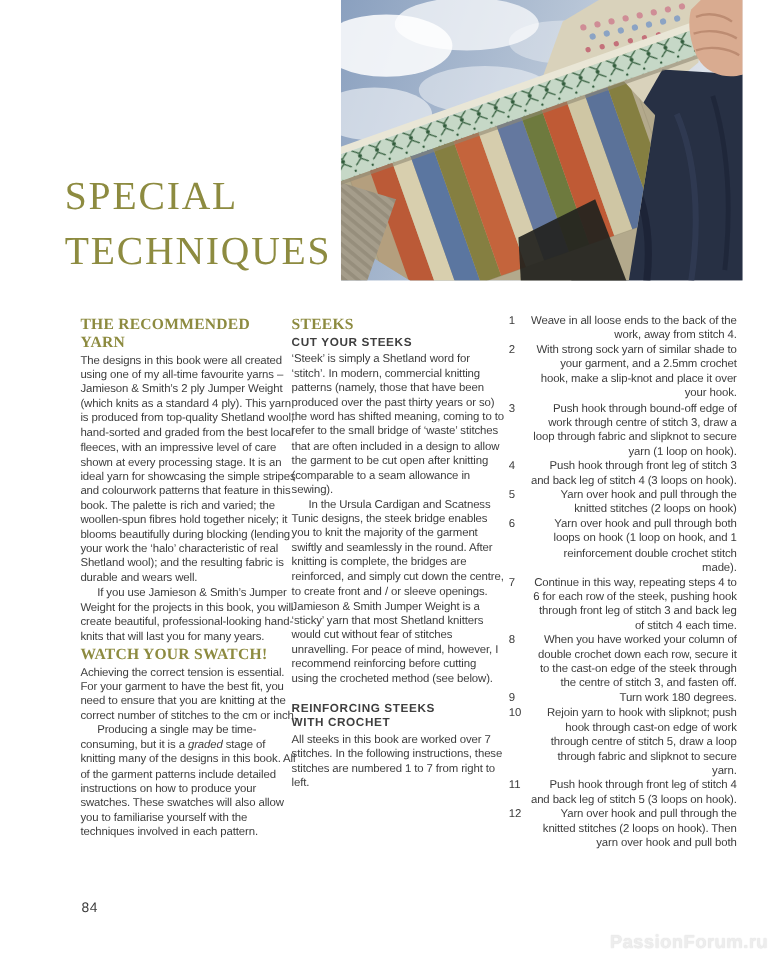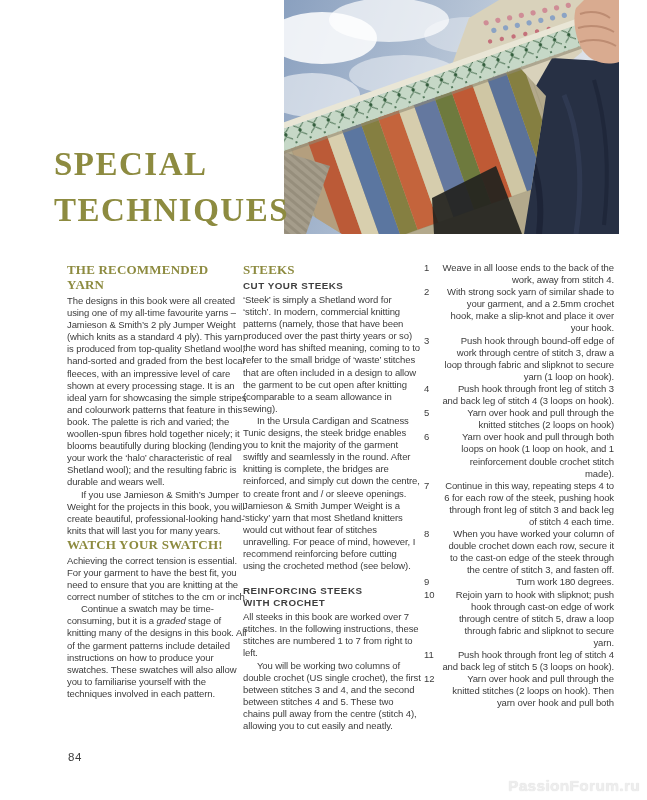--- a/index.html
+++ b/index.html
@@ -10,21 +10,21 @@
     --accent-olive:#8d8b40; --body-text:#3c3c3c; --subhead:#3f3f3f;
   }
   .photo {
     position:absolute; left:284px; top:0; width:335px; height:234px; overflow:hidden;
   }
   .photo svg { display:block; width:100%; height:100%; }
   .page-title {
     position:absolute; left:54px; top:141px;
     font-family:"Liberation Serif", serif;
     font-size:33px; line-height:46px; letter-spacing:1.5px;
-    color:var(--accent-olive); font-weight:700;
+    color:var(--accent-olive); font-weight:400;
   }
   .page-title span { display:block; }
   .col {
     position:absolute; top:262px;
     font-size:9.5px; line-height:12.1px; letter-spacing:-0.1px;
     color:var(--body-text);
   }
   .col1 { left:55px;  width:181px;margin-left:12px; }
   .col2 { left:243px; width:178px; }
   .col3 { left:424px; width:190px; }
@@ -187,35 +187,34 @@
   <span>SPECIAL</span>
   <span>TECHNIQUES</span>
 </h1>
 
 <div class="col col1">
   <h3 class="sec">THE RECOMMENDED YARN</h3>
   <p>The designs in this book were all created using one of my all-time favourite yarns – Jamieson &amp; Smith’s 2 ply Jumper Weight (which knits as a standard 4 ply). This yarn is produced from top-quality Shetland wool, hand-sorted and graded from the best local fleeces, with an impressive level of care shown at every processing stage. It is an ideal yarn for showcasing the simple stripes and colourwork patterns that feature in this book. The palette is rich and varied; the woollen-spun fibres hold together nicely; it blooms beautifully during blocking (lending your work the ‘halo’ characteristic of real Shetland wool); and the resulting fabric is durable and wears well.</p>
   <p class="ind">If you use Jamieson &amp; Smith’s Jumper Weight for the projects in this book, you will create beautiful, professional-looking hand-knits that will last you for many years.</p>
   <h3 class="sec sec-gap">WATCH YOUR SWATCH!</h3>
   <p>Achieving the correct tension is essential. For your garment to have the best fit, you need to ensure that you are knitting at the correct number of stitches to the cm or inch.</p>
-  <p class="ind"><span>Continue a swatch may be time-consuming, but it is a </span><i>graded</i><span> stage of knitting many of the designs in this book. All of the garment patterns include detailed instructions on how to produce your swatches. These swatches will also allow you to familiarise yourself with the techniques involved in each pattern.</span></p>
+  <p class="ind"><span>Producing a single may be time-consuming, but it is a </span><i>graded</i><span> stage of knitting many of the designs in this book. All of the garment patterns include detailed instructions on how to produce your swatches. These swatches will also allow you to familiarise yourself with the techniques involved in each pattern.</span></p>
 </div>
 
 <div class="col col2">
   <h3 class="sec">STEEKS</h3>
   <h4 class="sub">CUT YOUR STEEKS</h4>
   <p>‘Steek’ is simply a Shetland word for ‘stitch’. In modern, commercial knitting patterns (namely, those that have been produced over the past thirty years or so) the word has shifted meaning, coming to to refer to the small bridge of ‘waste’ stitches that are often included in a design to allow the garment to be cut open after knitting (comparable to a seam allowance in sewing).</p>
   <p class="ind">In the Ursula Cardigan and Scatness Tunic designs, the steek bridge enables you to knit the majority of the garment swiftly and seamlessly in the round. After knitting is complete, the bridges are reinforced, and simply cut down the centre, to create front and / or sleeve openings. Jamieson &amp; Smith Jumper Weight is a ‘sticky’ yarn that most Shetland knitters would cut without fear of stitches unravelling. For peace of mind, however, I recommend reinforcing before cutting using the crocheted method (see below).</p>
   <div class="subgap"></div>
   <h4 class="sub">
     <span>REINFORCING STEEKS</span>
     <span>WITH CROCHET</span>
   </h4>
   <p>All steeks in this book are worked over 7 stitches. In the following instructions, these stitches are numbered 1 to 7 from right to left.</p>
-  <p class="ind">You will be working two columns of double crochet (US single crochet), the first between stitches 3 and 4, and the second between stitches 4 and 5. These two chains pull away from the centre (stitch 4), allowing you to cut easily and neatly.</p>
 </div>
 
 <div class="col col3 steps">
   <div class="step">
       <span class="step-num">1</span>
       <span class="step-text">Weave in all loose ends to the back of the work, away from stitch 4.</span>
     </div>
   <div class="step">
       <span class="step-num">2</span>
       <span class="step-text">With strong sock yarn of similar shade to your garment, and a 2.5mm crochet hook, make a slip-knot and place it over your hook.</span>

